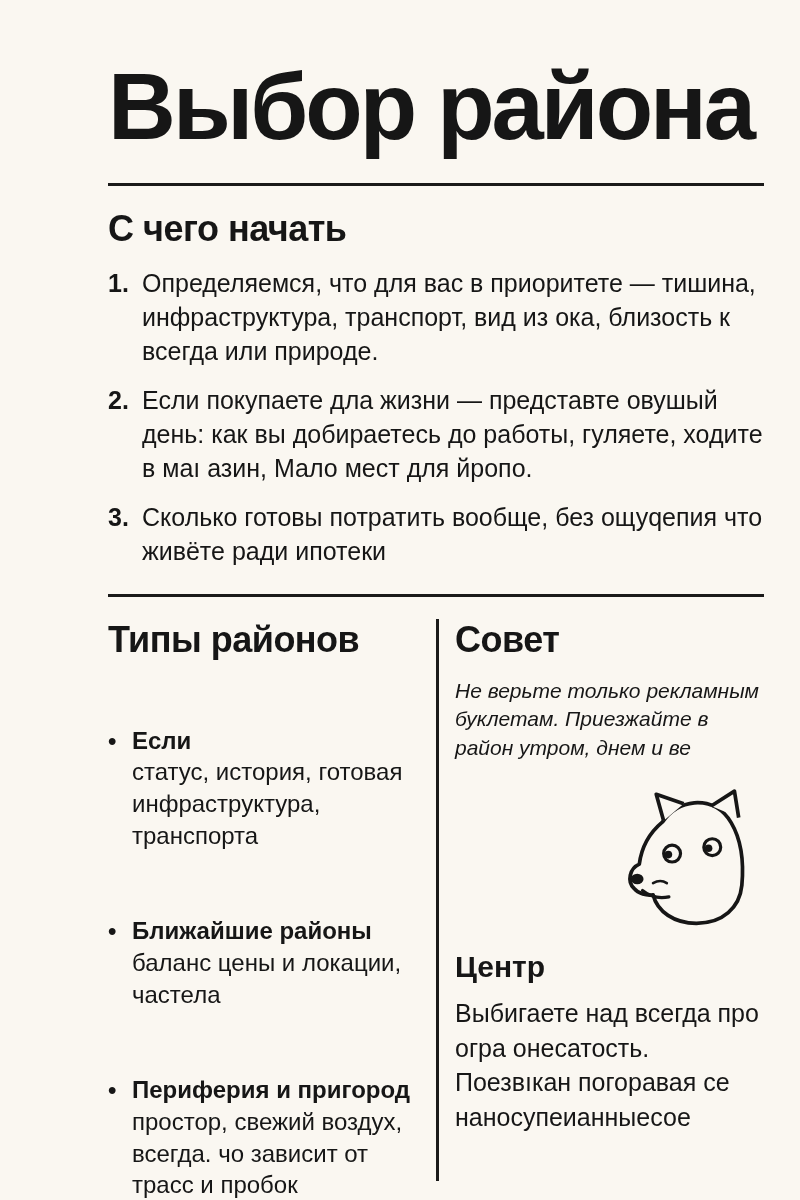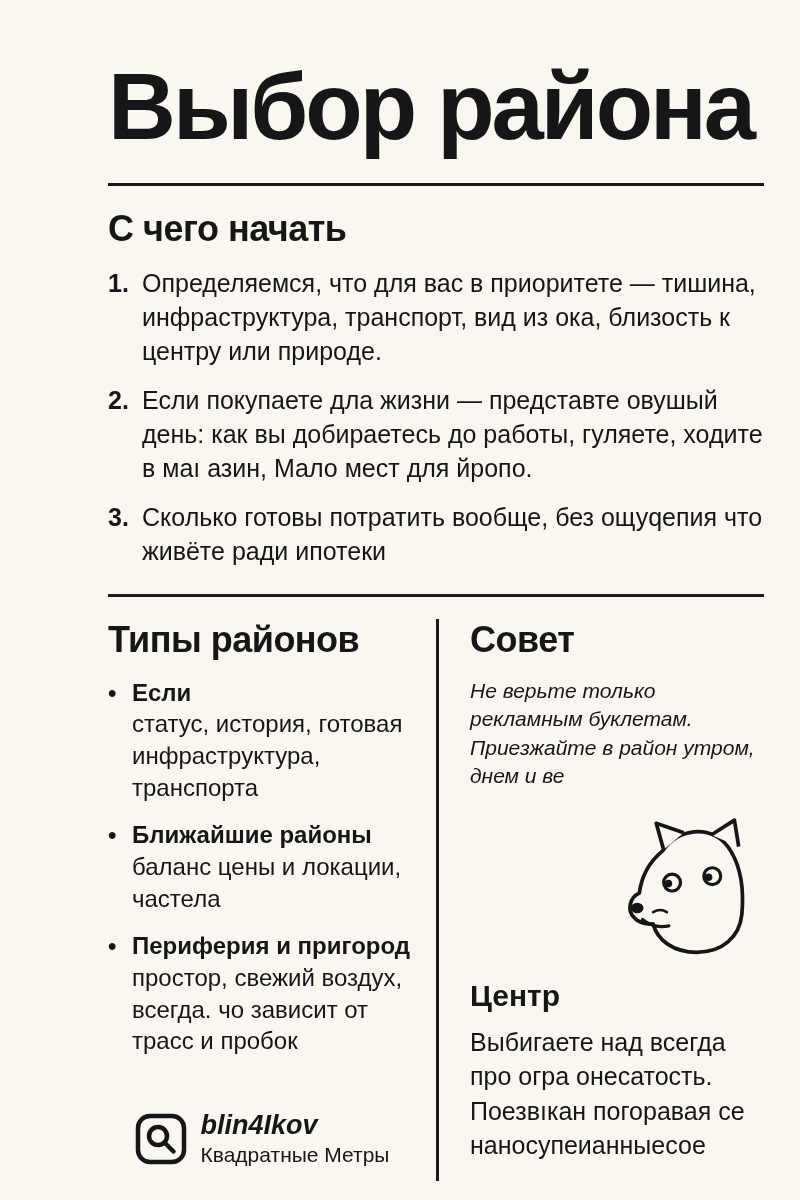--- a/index.html
+++ b/index.html
@@ -43,29 +43,30 @@
     display: flex;
     height: 562px;
     margin-top: 2px;
   }
   .col-left {
     width: 328px;
     flex: 0 0 328px;
     padding-right: 20px;
     display: flex;
     flex-direction: column;
+    gap: 48px;
   }
   .divider {
     width: 3px;
     background: #1a1a1a;
     flex: 0 0 3px;
   }
   .col-right {
     flex: 1;
-    padding-left: 31px;
+    padding-left: 16px;
   }
 
   .bullet-item { display: flex; font-size: 24px; line-height: 1.32; margin-bottom: 16px; }
   .bullet { font-weight: bold; width: 24px; flex: 0 0 24px; }
   .bullet-title { font-weight: bold; }
   .bullet-desc { }
 
   .brand-block { margin-top: auto; }
   .brand-row {
     display: flex;
@@ -105,21 +106,21 @@
 
   <h1 class="title">Выбор района</h1>
 
   <hr class="rule">
 
   <h2 class="section-heading">С чего начать</h2>
 
   <div class="olist">
     <div class="olist-item">
       <span class="olist-num">1.</span>
-      <span class="olist-text">Определяемся, что для вас в приоритете — тишина, инфраструктура, транспорт, вид из ока, близость к центру или природе.</span>
+      <span class="olist-text">Определяемся, что для вас в приоритете — тишина, инфраструктура, транспорт, вид из ока, близость к всегда или природе.</span>
     </div>
     <div class="olist-item">
       <span class="olist-num">2.</span>
       <span class="olist-text">Если покупаете дла жизни — представте овушый день: как вы добираетесь до работы, гуляете, ходите в маı азин, Мало мест для йропо.</span>
     </div>
     <div class="olist-item">
       <span class="olist-num">3.</span>
       <span class="olist-text">Сколько готовы потратить вообще, без ощуqепия что живёте ради ипотеки</span>
     </div>
   </div>

